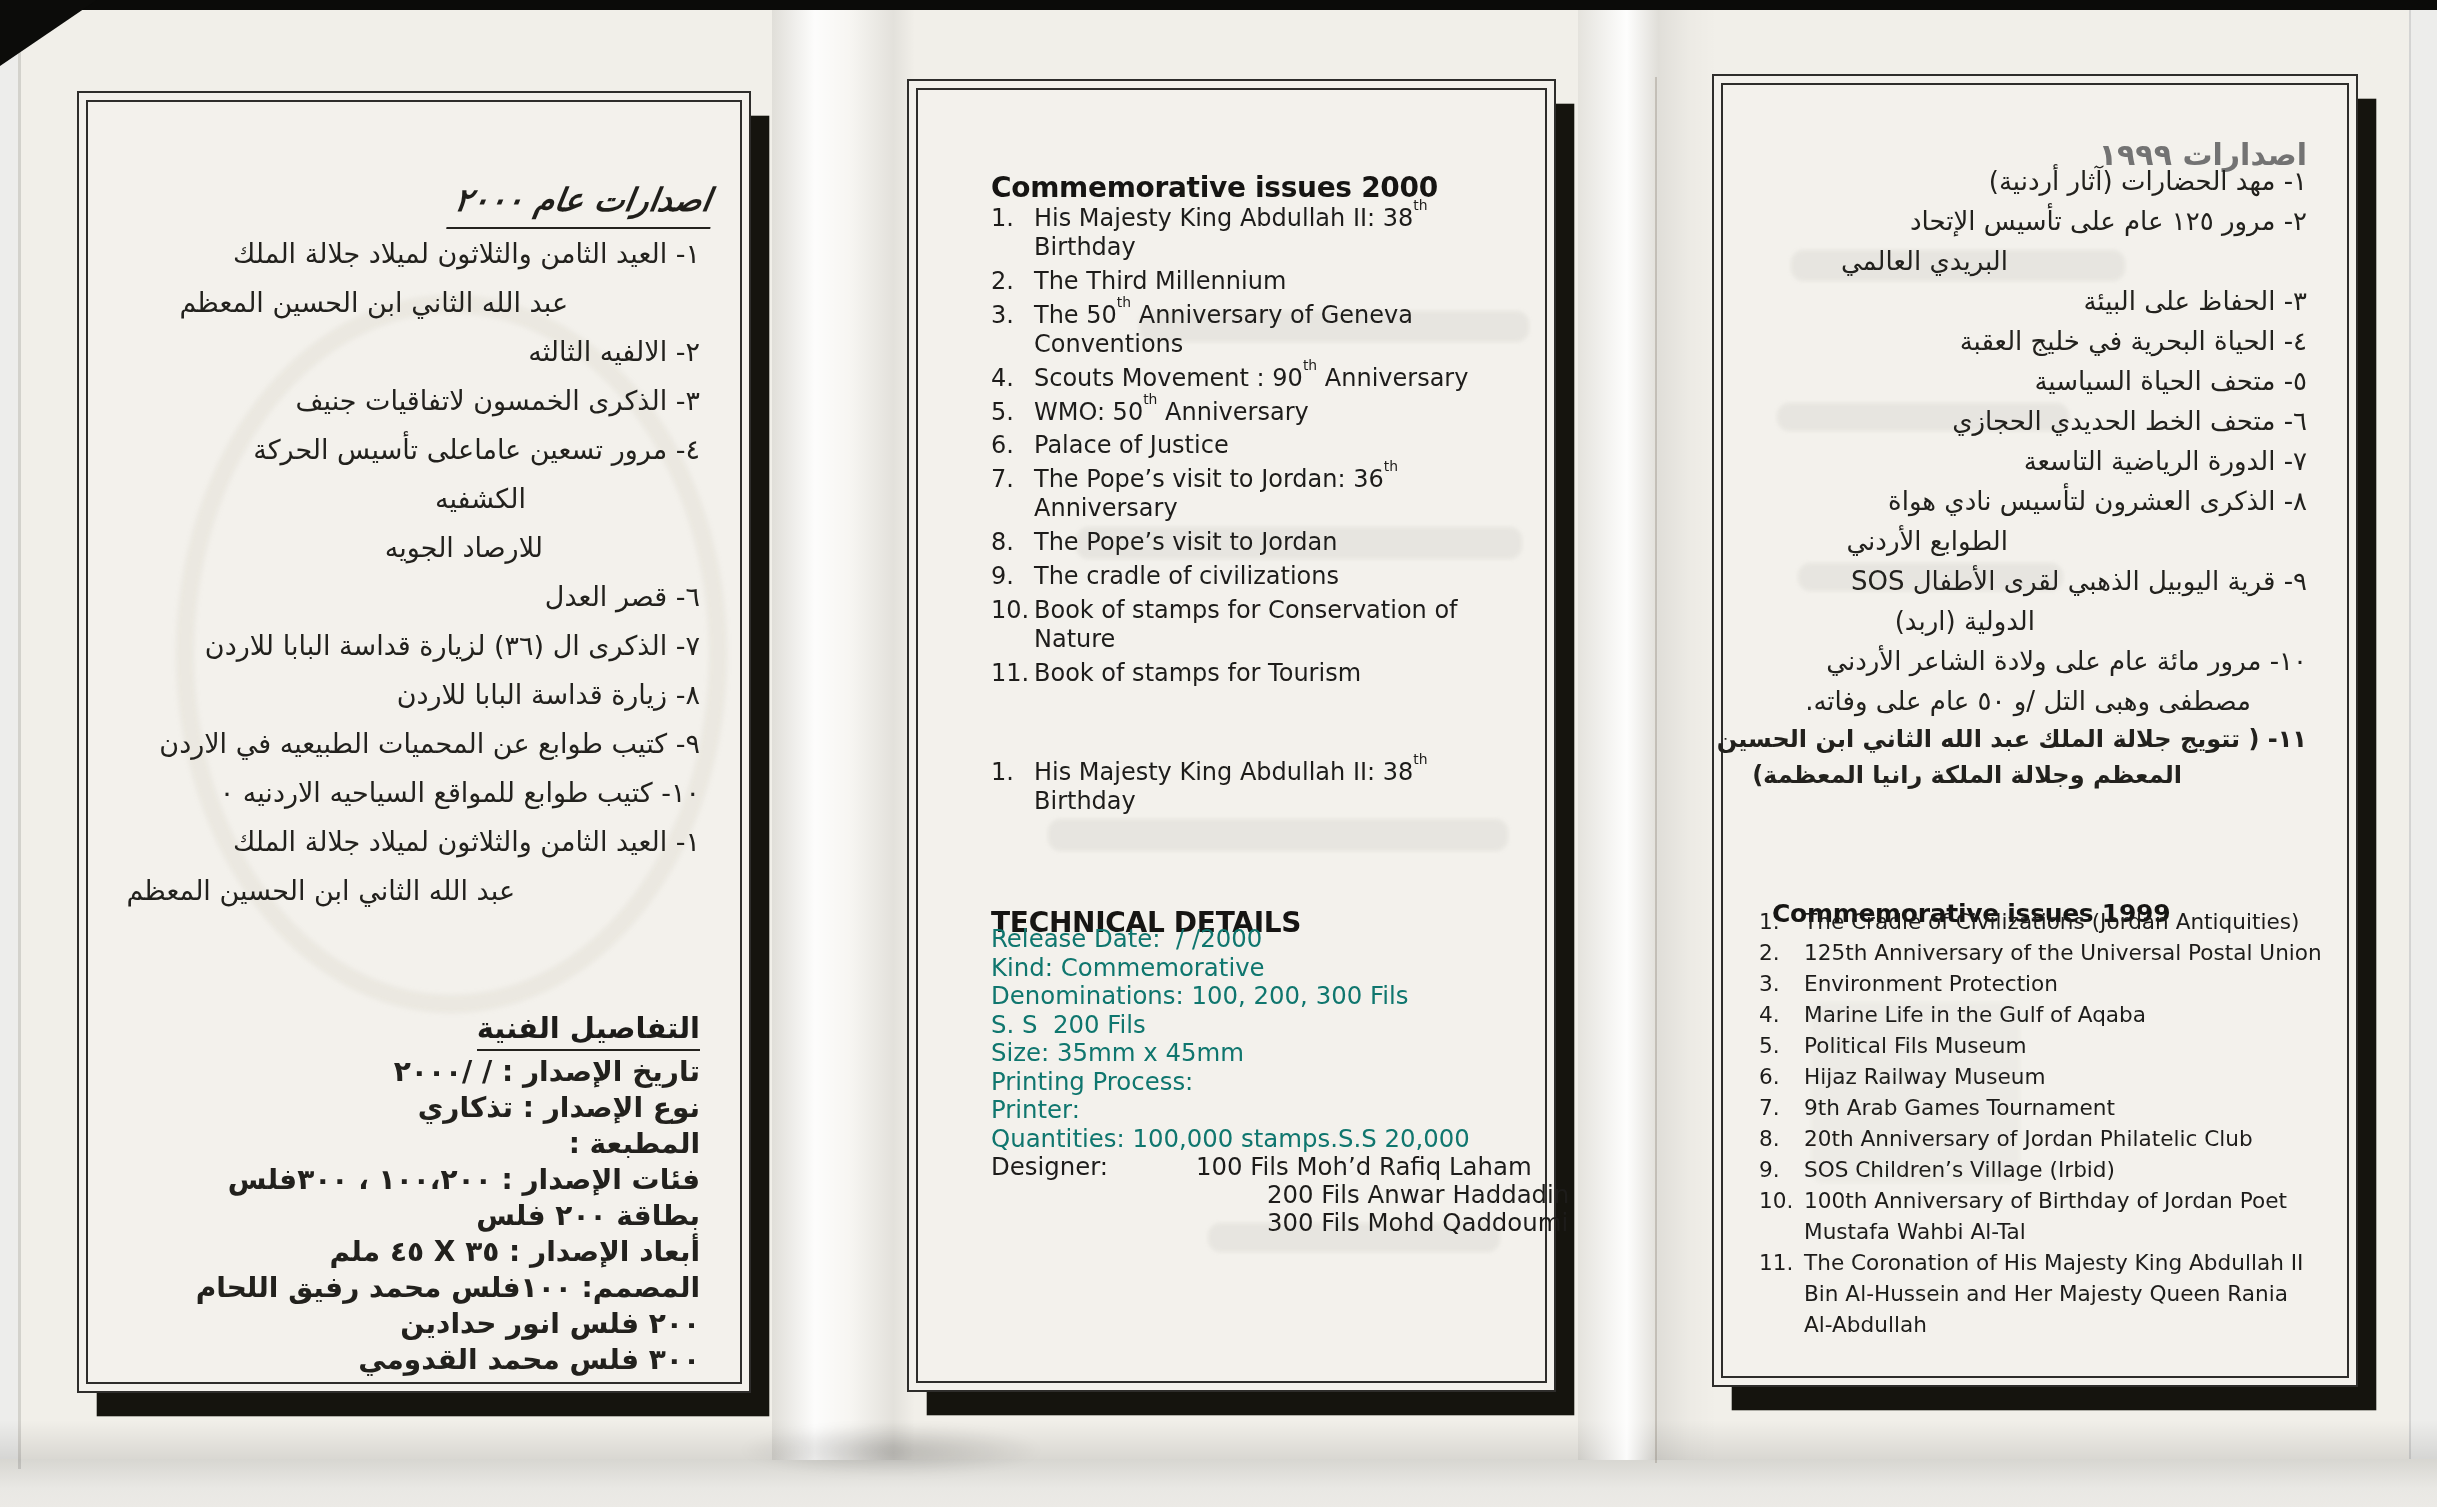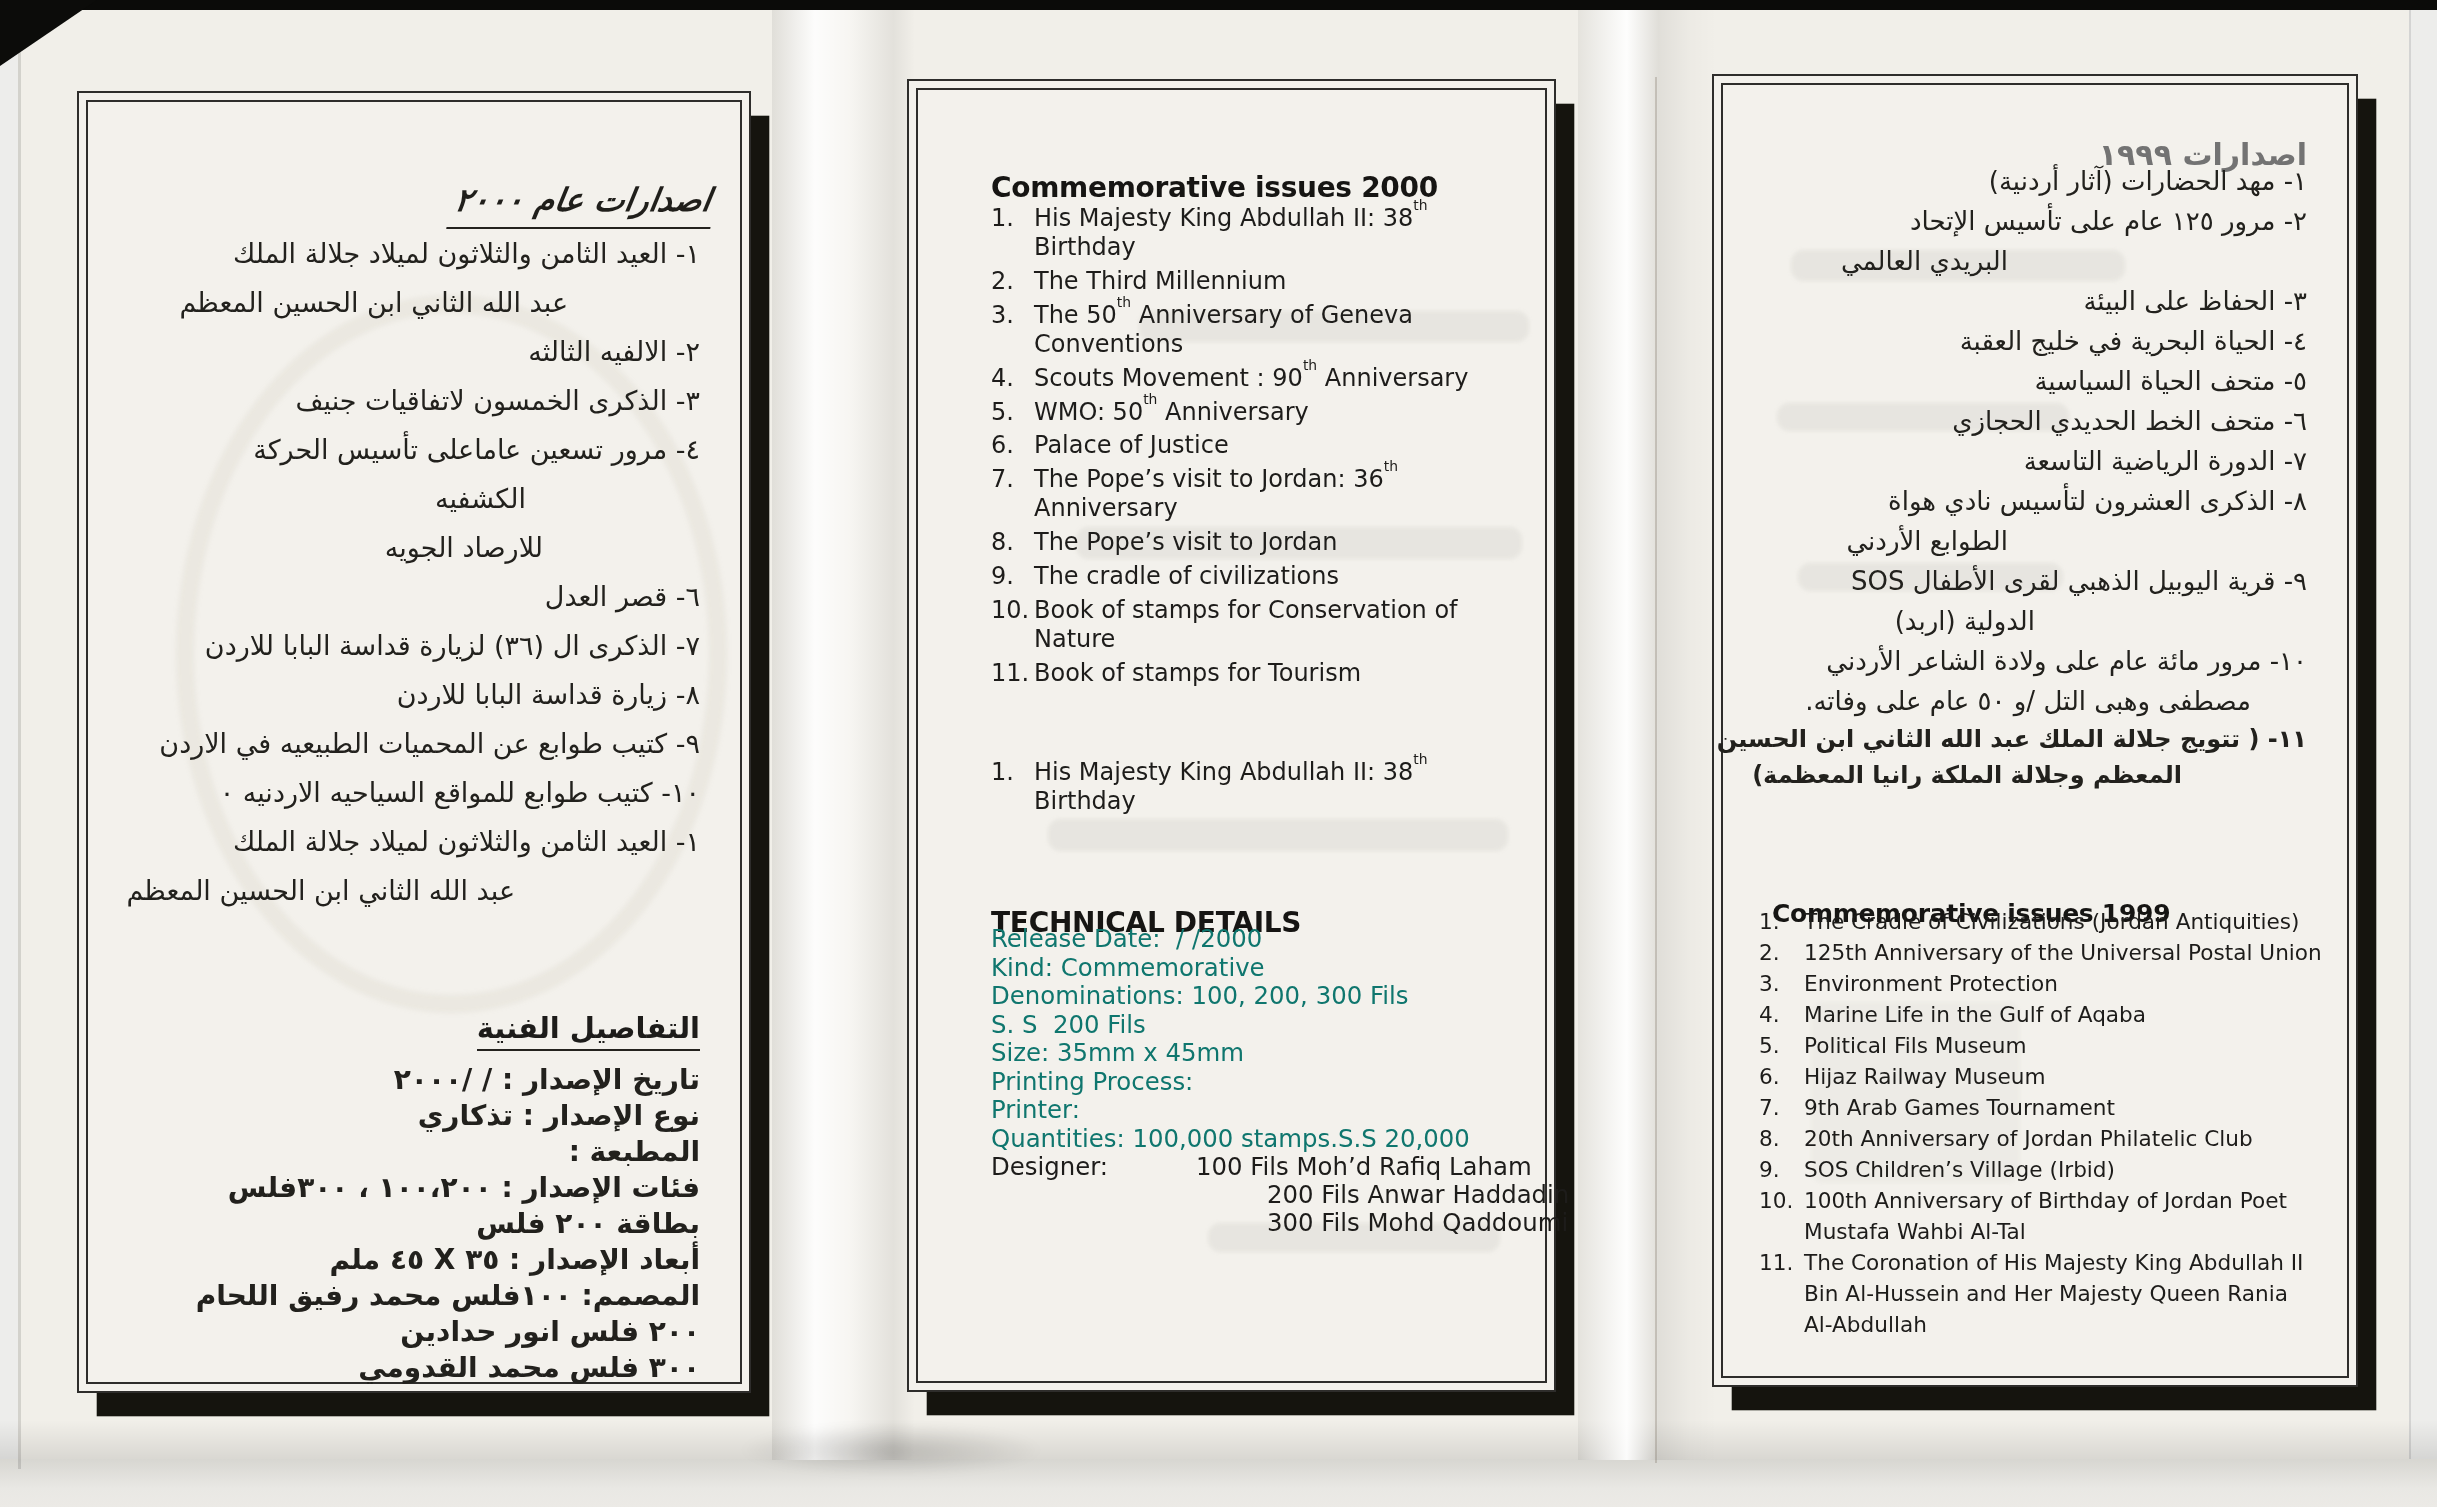--- a/index.html
+++ b/index.html
@@ -53,21 +53,21 @@
   .ar-title-right{position:absolute;right:49px;top:36px;font-size:30px;color:#737373;white-space:nowrap;}
   .ar-list{position:absolute;}
   .ar-row{direction:rtl;text-align:right;white-space:nowrap;color:#22211d;}
   .ar-row.center{padding-right:0 !important;}
   .ar-row.bold{font-weight:700;}
   .list-left{left:25px;right:49px;top:136px;}
   .list-left .ar-row{font-size:27px;line-height:49px;}
   .details-left{left:21px;right:49px;top:918px;}
   .details-left .ar-row{font-size:28px;line-height:36px;font-weight:700;}
   .details-title{display:inline-block;font-size:29px;font-weight:700;
-    border-bottom:2.8px solid #24221e;padding-bottom:4.2px;margin-bottom:11px;}
+    border-bottom:2.8px solid #24221e;padding-bottom:4.2px;margin-bottom:3px;}
   .list-right{left:21px;right:49px;top:85px;}
   .list-right .ar-row{font-size:26px;line-height:40px;}
   .list-right .ar-row.bold{font-size:24px;line-height:36px;}
 
   
   .en-title{position:absolute;font-weight:700;color:#161513;letter-spacing:-0.3px;white-space:nowrap;}
   .mid-title{left:82px;top:67px;font-size:28px;}
   .tech-title{left:82px;top:797px;font-size:28px;}
   .right-en-title{left:58px;top:798px;font-size:25px;}
   .en-list{position:absolute;}

